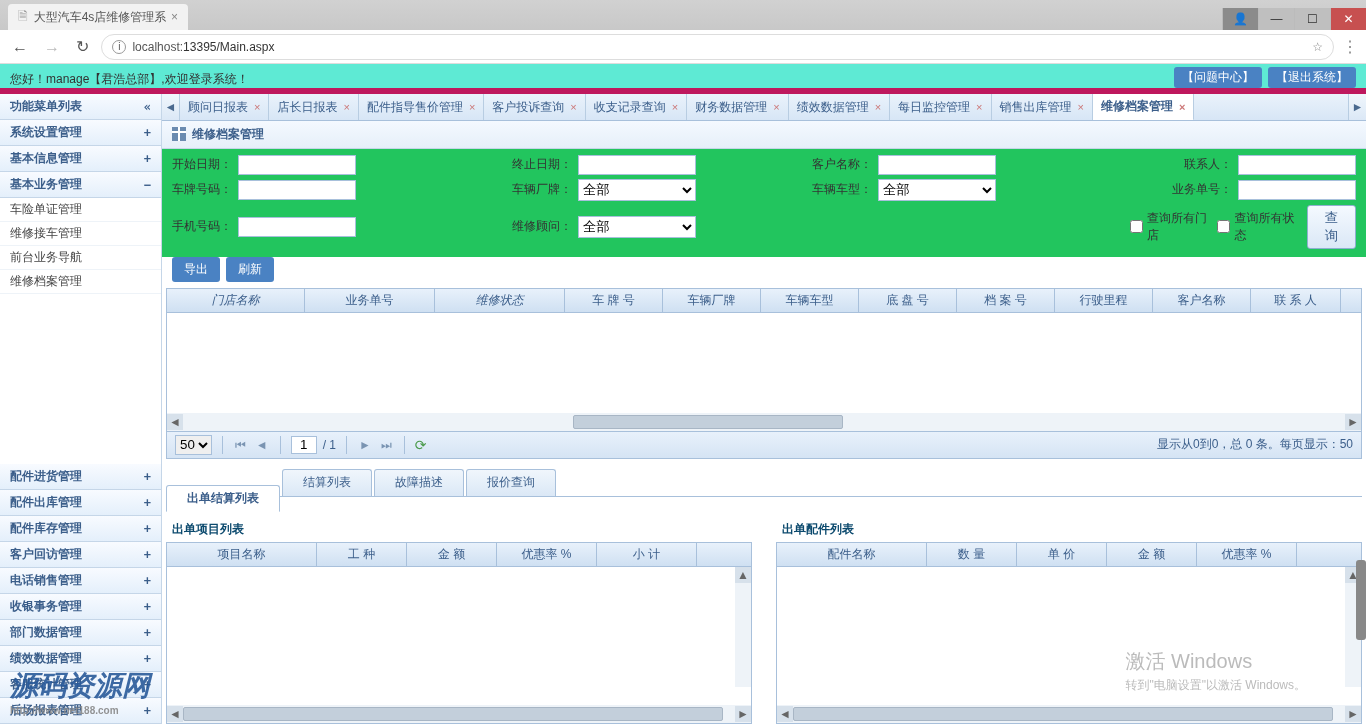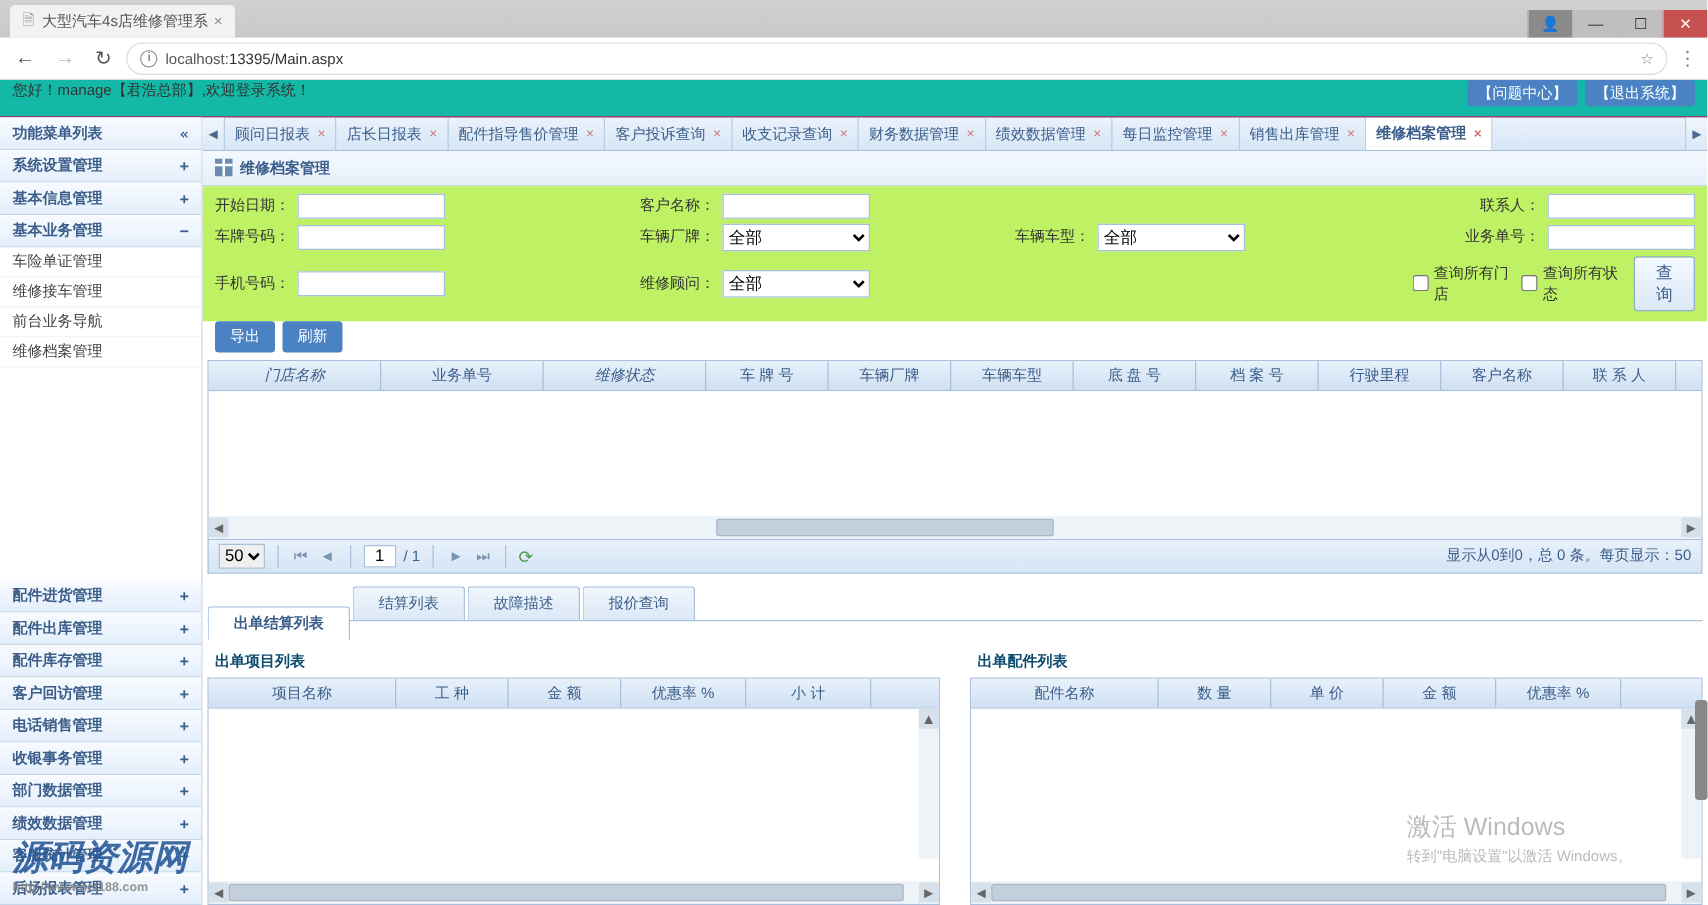--- a/index.html
+++ b/index.html
@@ -15,21 +15,21 @@
 .win-btn.min { background: #bfbfbf; }
 .win-btn.max { background: #bfbfbf; }
 .win-btn.cls { background: #c75050; color: #fff; }
 .addr-bar { height: 34px; display: flex; align-items: center; padding: 0 8px; border-bottom: 1px solid #ddd; gap: 8px; }
 .addr-bar .nav-icon { font-size: 16px; color: #555; padding: 0 4px; }
 .addr-bar .url-box { flex: 1; display: flex; align-items: center; border: 1px solid #ddd; border-radius: 14px; height: 26px; padding: 0 10px; color: #555; }
 .addr-bar .url-box .info { border: 1px solid #999; border-radius: 50%; width: 14px; height: 14px; display: inline-flex; align-items: center; justify-content: center; font-size: 10px; margin-right: 6px; }
 .addr-bar .star { color: #888; }
 .addr-bar .menu-dots { color: #888; font-size: 16px; }
 
-.app-header { height: 30px; background: #14b8a6; border-bottom: 1px solid #be185d; display: flex; align-items: flex-start; padding: 0 10px; }
+.app-header { height: 30px; background: #5eead4; border-bottom: 6px solid #be185d; display: flex; align-items: flex-end; padding: 0 10px; }
 .hdr-btn { background: #4a82c3; color: #fff; padding: 2px 8px; border-radius: 3px; margin-left: 6px; font-size: 12px; cursor: pointer; }
 .hdr-right { margin-left: auto; display: flex; }
 
 .main-wrap { display: flex; height: calc(724px - 30px - 34px - 30px); }
 .sidebar { width: 162px; border-right: 1px solid #c5d6e8; background: #fafdff; }
 .sb-item { height: 26px; display: flex; align-items: center; padding: 0 10px; background: linear-gradient(#f8fbff, #e4effb); border-bottom: 1px solid #c5d6e8; font-weight: bold; color: #3b5e8a; cursor: pointer; }
 .sb-item .toggle { margin-left: auto; font-family: monospace; font-weight: bold; }
 .sb-sub { height: 24px; display: flex; align-items: center; padding: 0 10px; background: #fff; border-bottom: 1px solid #eef3f8; color: #444; cursor: pointer; }
 .sb-collapse { font-family: monospace; font-weight: bold; }
 
@@ -41,21 +41,21 @@
 .ctab { display: flex; align-items: center; padding: 0 8px; border-right: 1px solid #b8cde2; color: #3b5e8a; cursor: pointer; white-space: nowrap; gap: 6px; }
 .ctab.active { background: #fff; font-weight: bold; border-bottom: 2px solid #fff; margin-bottom: -1px; }
 .ctab .x { color: #c77; font-size: 11px; }
 
 .page-title { height: 28px; display: flex; align-items: center; padding: 0 10px; background: linear-gradient(#f4f9ff, #e6eff9); border-bottom: 1px solid #c5d6e8; font-weight: bold; color: #3b5e8a; gap: 6px; }
 .page-title .grid-icon { display: inline-block; width: 14px; height: 14px; background: linear-gradient(#6b8bb0, #6b8bb0); position: relative; }
 .page-title .grid-icon::before, .page-title .grid-icon::after { content: ''; position: absolute; background: #fff; }
 .page-title .grid-icon::before { top: 4px; left: 0; right: 0; height: 2px; }
 .page-title .grid-icon::after { top: 0; bottom: 0; left: 6px; width: 2px; }
 
-.filter-area { padding: 6px 10px 4px; background: #bef264; }
+.filter-area { padding: 6px 10px 4px; background: #22c55e; }
 .filter-row { display: flex; margin-bottom: 4px; }
 .filter-cell { display: flex; align-items: center; }
 .fc1 { width: 340px; } .fc2 { width: 300px; } .fc3 { width: 310px; } .fc4 { flex: 1; justify-content: flex-end; }
 .filter-cell label { width: 60px; text-align: right; margin-right: 6px; color: #333; }
 .filter-cell input[type=text] { width: 118px; height: 20px; border: 1px solid #a8c0db; padding: 0 4px; }
 .filter-cell select { width: 118px; height: 22px; border: 1px solid #a8c0db; background: #fff; }
 .filter-cell input[type=checkbox] { margin: 0 4px 0 8px; }
 .qbtn { background: linear-gradient(#f4f9ff, #dbe8f6); border: 1px solid #8fafd0; border-radius: 3px; padding: 3px 12px; margin-left: 10px; cursor: pointer; color: #3b5e8a; }
 
 .action-row { padding: 0 10px 6px; display: flex; gap: 6px; }
@@ -254,20 +254,24 @@
 
     <div class="page-title">
       <span class="grid-icon"></span>
       <span>维修档案管理</span>
     </div>
 
     <div class="filter-area">
       <div class="filter-row">
         <div class="filter-cell fc1">
             <label>开始日期：</label>
+            <input type="text" style="">
+          </div>
+        <div class="filter-cell fc2">
+            <label>终止日期：</label>
             <input type="text" style="">
           </div>
         <div class="filter-cell fc3">
             <label>客户名称：</label>
             <input type="text" style="">
           </div>
         <div class="filter-cell fc4">
             <label>联系人：</label>
             <input type="text" style="">
           </div>

